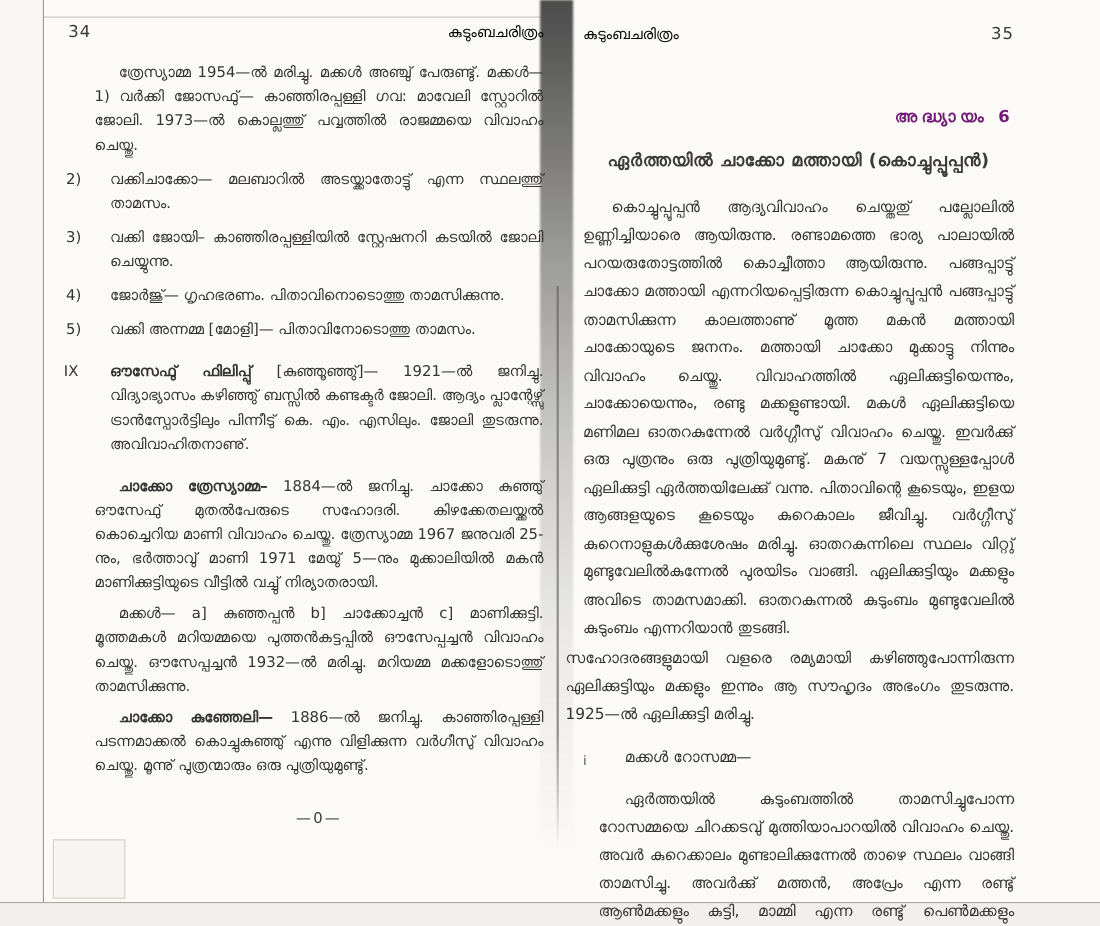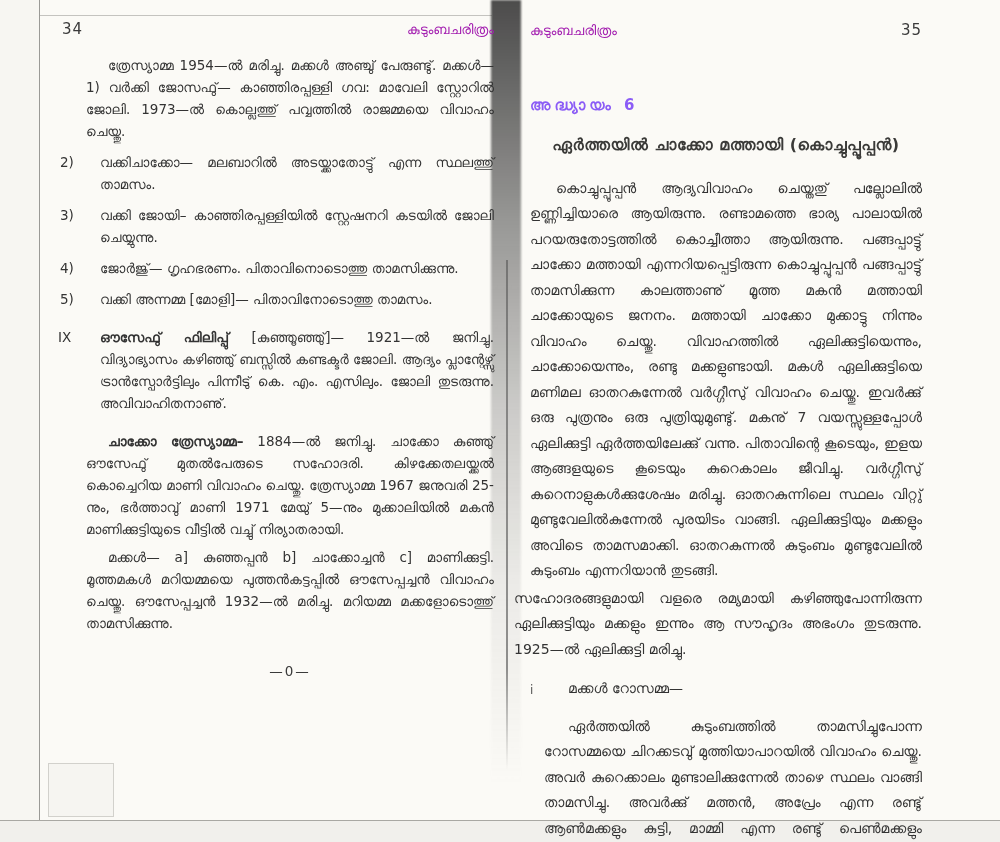--- a/index.html
+++ b/index.html
@@ -54,21 +54,21 @@
   
   .page-left {
     position:absolute; left:58px; top:18px; width:436px;
     font-size:13.5px; line-height:22px; color:#333;
   }
   .page-left .head-row {
     display:flex; justify-content:space-between; align-items:baseline;
     padding-left:4px; margin-bottom:12px;
   }
   .pageno { font-size:15px; letter-spacing:1px; color:#3a3a3a; }
-  .running-head { font-size:13.5px; color:#a21caf;font-family:Liberation Mono, monospace; }
+  .running-head { font-size:13.5px; color:#000000;font-family:Liberation Mono, monospace; }
   .page-left p.body { text-align:justify; margin-left:28px; }
   .page-left p.indent { text-indent:22px; }
   .list-item {
     display:flex; margin-top:9px;
   }
   .list-item .num { width:42px; flex:0 0 42px; padding-left:2px; }
   .list-item .txt { flex:1; text-align:justify; }
   .rom-item { display:flex; margin-top:16px; }
   .rom-item .num { width:42px; flex:0 0 42px; padding-left:0; }
   .rom-item .txt { flex:1; text-align:justify; }
@@ -79,22 +79,22 @@
   
   .page-right {
     position:absolute; left:530px; top:18px; width:392px;
     font-size:14px; line-height:25.5px; color:#333;
   }
   .page-right .head-row {
     display:flex; justify-content:space-between; align-items:baseline;
     margin-bottom:8px;
   }
   .chapter-heading {
-    text-align:left; font-weight:bold; letter-spacing:4px;
-    margin-top:48px; font-size:15px; color:#8b5cf6;
+    text-align:right; font-weight:bold; letter-spacing:4px;
+    margin-top:48px; font-size:15px; color:#701a75;
   }
   .section-title {
     text-align:center; font-weight:bold;
     margin-top:14px; font-size:16px; color:#3a3a38;
     letter-spacing:0.5px;
   }
   .page-right p.body { text-align:justify; }
   .p1 { margin-top:18px; text-indent:26px; }
   .p2 { margin-top:2px; margin-left:-16px; }
   .subitem { display:flex; margin-top:14px; }
@@ -141,20 +141,21 @@
 
     <div class="rom-item">
       <span class="num">IX</span>
       <span class="txt"><span class="lead">ഔസേഫു് ഫിലിപ്പു്</span><span> [കുഞ്ഞൂഞ്ഞു്]— 1921—ൽ ജനിച്ചു. വിദ്യാഭ്യാസം കഴിഞ്ഞു് ബസ്സിൽ കണ്ടക്ടർ ജോലി. ആദ്യം പ്ലാന്റേഴ്സു് ട്രാൻസ്പോർട്ടിലും പിന്നീടു് കെ. എം. എസിലും. ജോലി തുടരുന്നു. അവിവാഹിതനാണു്.</span></span>
     </div>
 
     <p class="body indent para-a"><span class="lead">ചാക്കോ ത്രേസ്യാമ്മ–</span><span> 1884—ൽ ജനിച്ചു. ചാക്കോ കുഞ്ഞു് ഔസേഫു് മുതൽപേരുടെ സഹോദരി. കിഴക്കേതലയ്ക്കൽ കൊച്ചെറിയ മാണി വിവാഹം ചെയ്തു. ത്രേസ്യാമ്മ 1967 ജനുവരി 25-നും, ഭർത്താവു് മാണി 1971 മേയു് 5—നും മുക്കാലിയിൽ മകൻ മാണിക്കുട്ടിയുടെ വീട്ടിൽ വച്ചു് നിര്യാതരായി.</span></p>
 
     <p class="body indent para-b">മക്കൾ— a] കുഞ്ഞപ്പൻ b] ചാക്കോച്ചൻ c] മാണിക്കുട്ടി. മൂത്തമകൾ മറിയമ്മയെ പുത്തൻകട്ടപ്പിൽ ഔസേപ്പച്ചൻ വിവാഹം ചെയ്തു. ഔസേപ്പച്ചൻ 1932—ൽ മരിച്ചു. മറിയമ്മ മക്കളോടൊത്തു് താമസിക്കുന്നു.</p>
 
+    <p class="body indent para-b"><span class="lead">ചാക്കോ കുഞ്ഞേലി—</span><span> 1886—ൽ ജനിച്ചു. കാഞ്ഞിരപ്പള്ളി പടന്നമാക്കൽ കൊച്ചുകുഞ്ഞു് എന്നു വിളിക്കുന്ന വർഗീസു് വിവാഹം ചെയ്തു. മൂന്നു് പുത്രന്മാരും ഒരു പുത്രിയുമുണ്ടു്.</span></p>
 
     <div class="divider">—0—</div>
   </div>
 
   <div class="page-right">
     <div class="head-row">
       <span class="running-head">കുടുംബചരിത്രം</span>
       <span class="pageno">35</span>
     </div>
 

